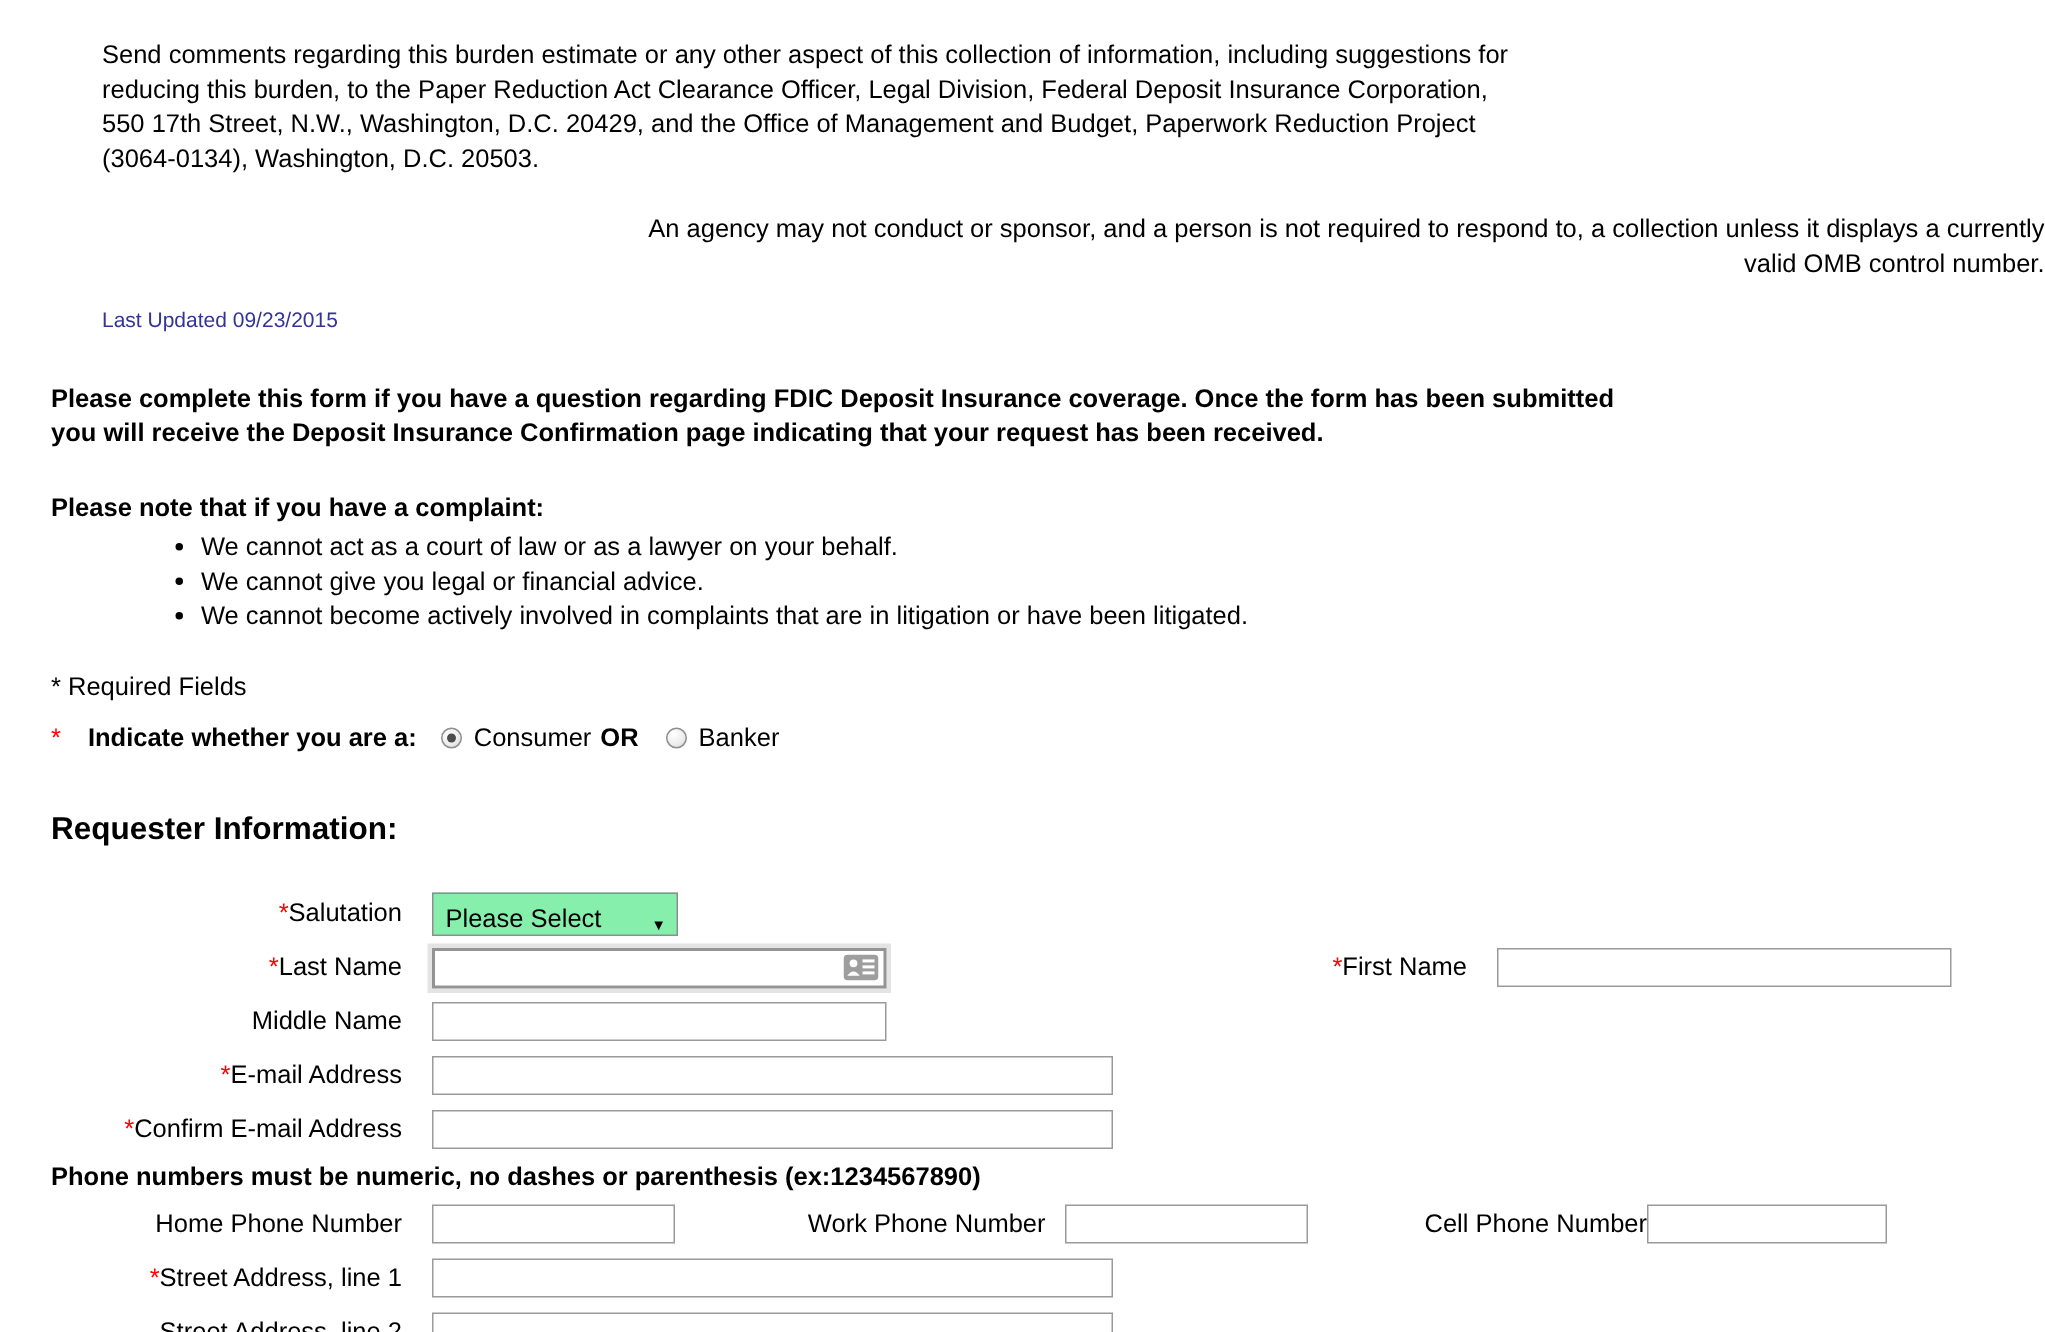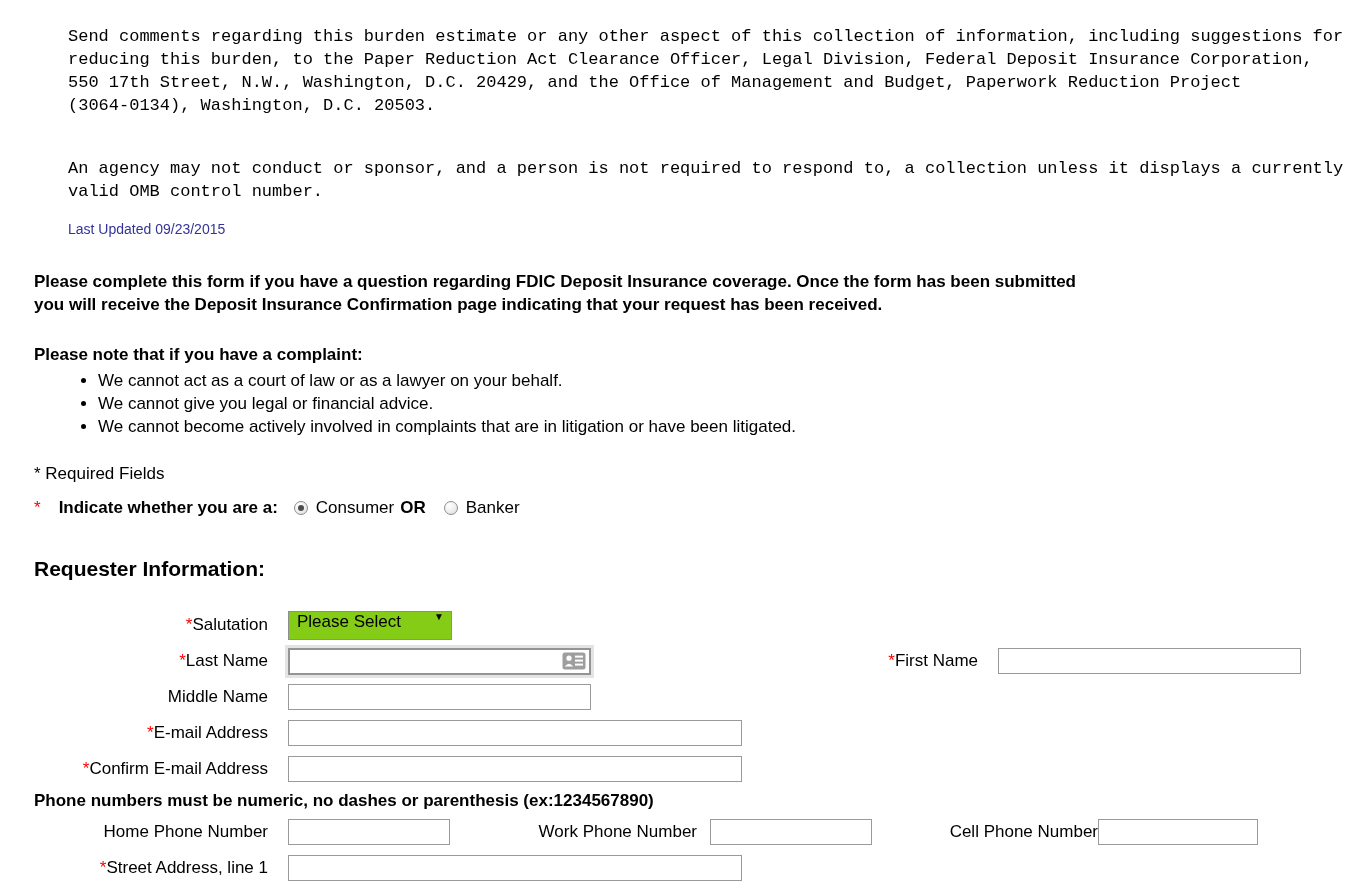--- a/index.html
+++ b/index.html
@@ -3,28 +3,28 @@
 <meta charset="utf-8">
 <style>
   * { margin:0; padding:0; box-sizing:content-box; }
   html,body { background:#fff; }
   body {
     width:1363px; height:888px; overflow:hidden;
     font-family:"Liberation Sans", sans-serif;
     font-size:17px; color:#000;
   }
   .pre { white-space:pre-line; }
-  .para { margin-left:68px; line-height:23px;font-family:Liberation Mono, monospace; }
+  .para { margin-left:68px; line-height:23px; }
   .p1 { margin-top:25px; }
-  .p2 { margin-top:40px; }
+  .p2 { margin-top:24px;text-align:right; }
   .last-updated { margin:18px 0 0 68px; font-size:14px; color:#333399; line-height:16px; }
   .bold { font-weight:700; }
   .complete-note { margin:33px 0 0 34px; line-height:23px; font-weight:700; }
   .complaint-heading { margin:27px 0 0 34px; line-height:23px; font-weight:700; }
-  ul.complaint-list { margin:3px 0 0 0; list-style:disc outside; }
+  ul.complaint-list { margin:3px 0 0 0; list-style:disc outside;padding-left:36px; }
   ul.complaint-list li { margin-left:98px; line-height:23px; }
   .required-note { margin:24px 0 0 34px; line-height:23px; color:#000000; }
   .req { color:#ff0000; }
   .role-row { margin:10px 0 0 34px; height:26px; display:flex; align-items:center; }
   .role-row .q-label { font-weight:700;padding-left:18px; }
   .radio {
     width:14px; height:14px; border-radius:50%; box-sizing:border-box;
     border:1px solid #8e8e8e; position:relative; flex-shrink:0;
     background:radial-gradient(circle at 35% 30%, #ffffff, #ececec 60%, #d2d2d2);
   }
@@ -36,21 +36,21 @@
   .form { margin-top:26px; }
   .row { display:flex; align-items:center; height:36px; }
   .lbl { width:268px; text-align:right; margin-right:20px; flex-shrink:0; }
   .inp {
     height:26px; border:1px solid #9a9a9a; box-sizing:border-box;
     font:15px "Liberation Sans", sans-serif; padding:0 6px; background:#fff;
   }
   .w454 { width:454px; } .w303 { width:303px; } .w162 { width:162px; } .w160 { width:160px; }
   .select-box {
     width:164px; height:29px; box-sizing:border-box; border:1px solid #8e8e8e;
-    background:#84cc16; display:flex; align-items:flex-start; justify-content:space-between;
+    background:#86efac; display:flex; align-items:flex-end; justify-content:space-between;
     padding:0 7px 0 8px; cursor:default;
   }
   .select-box .arrow { font-size:10px; line-height:10px; }
   .lastname-wrap {
     width:303px; height:27px; box-sizing:border-box; border:2px solid #949494;
     box-shadow:0 0 0 3px #e4e4e4; background:#fff; display:flex; align-items:center;
     padding:0 3px 0 0;
   }
   .lastname-wrap input {
     flex:1; border:none; outline:none; height:21px; min-width:0;

